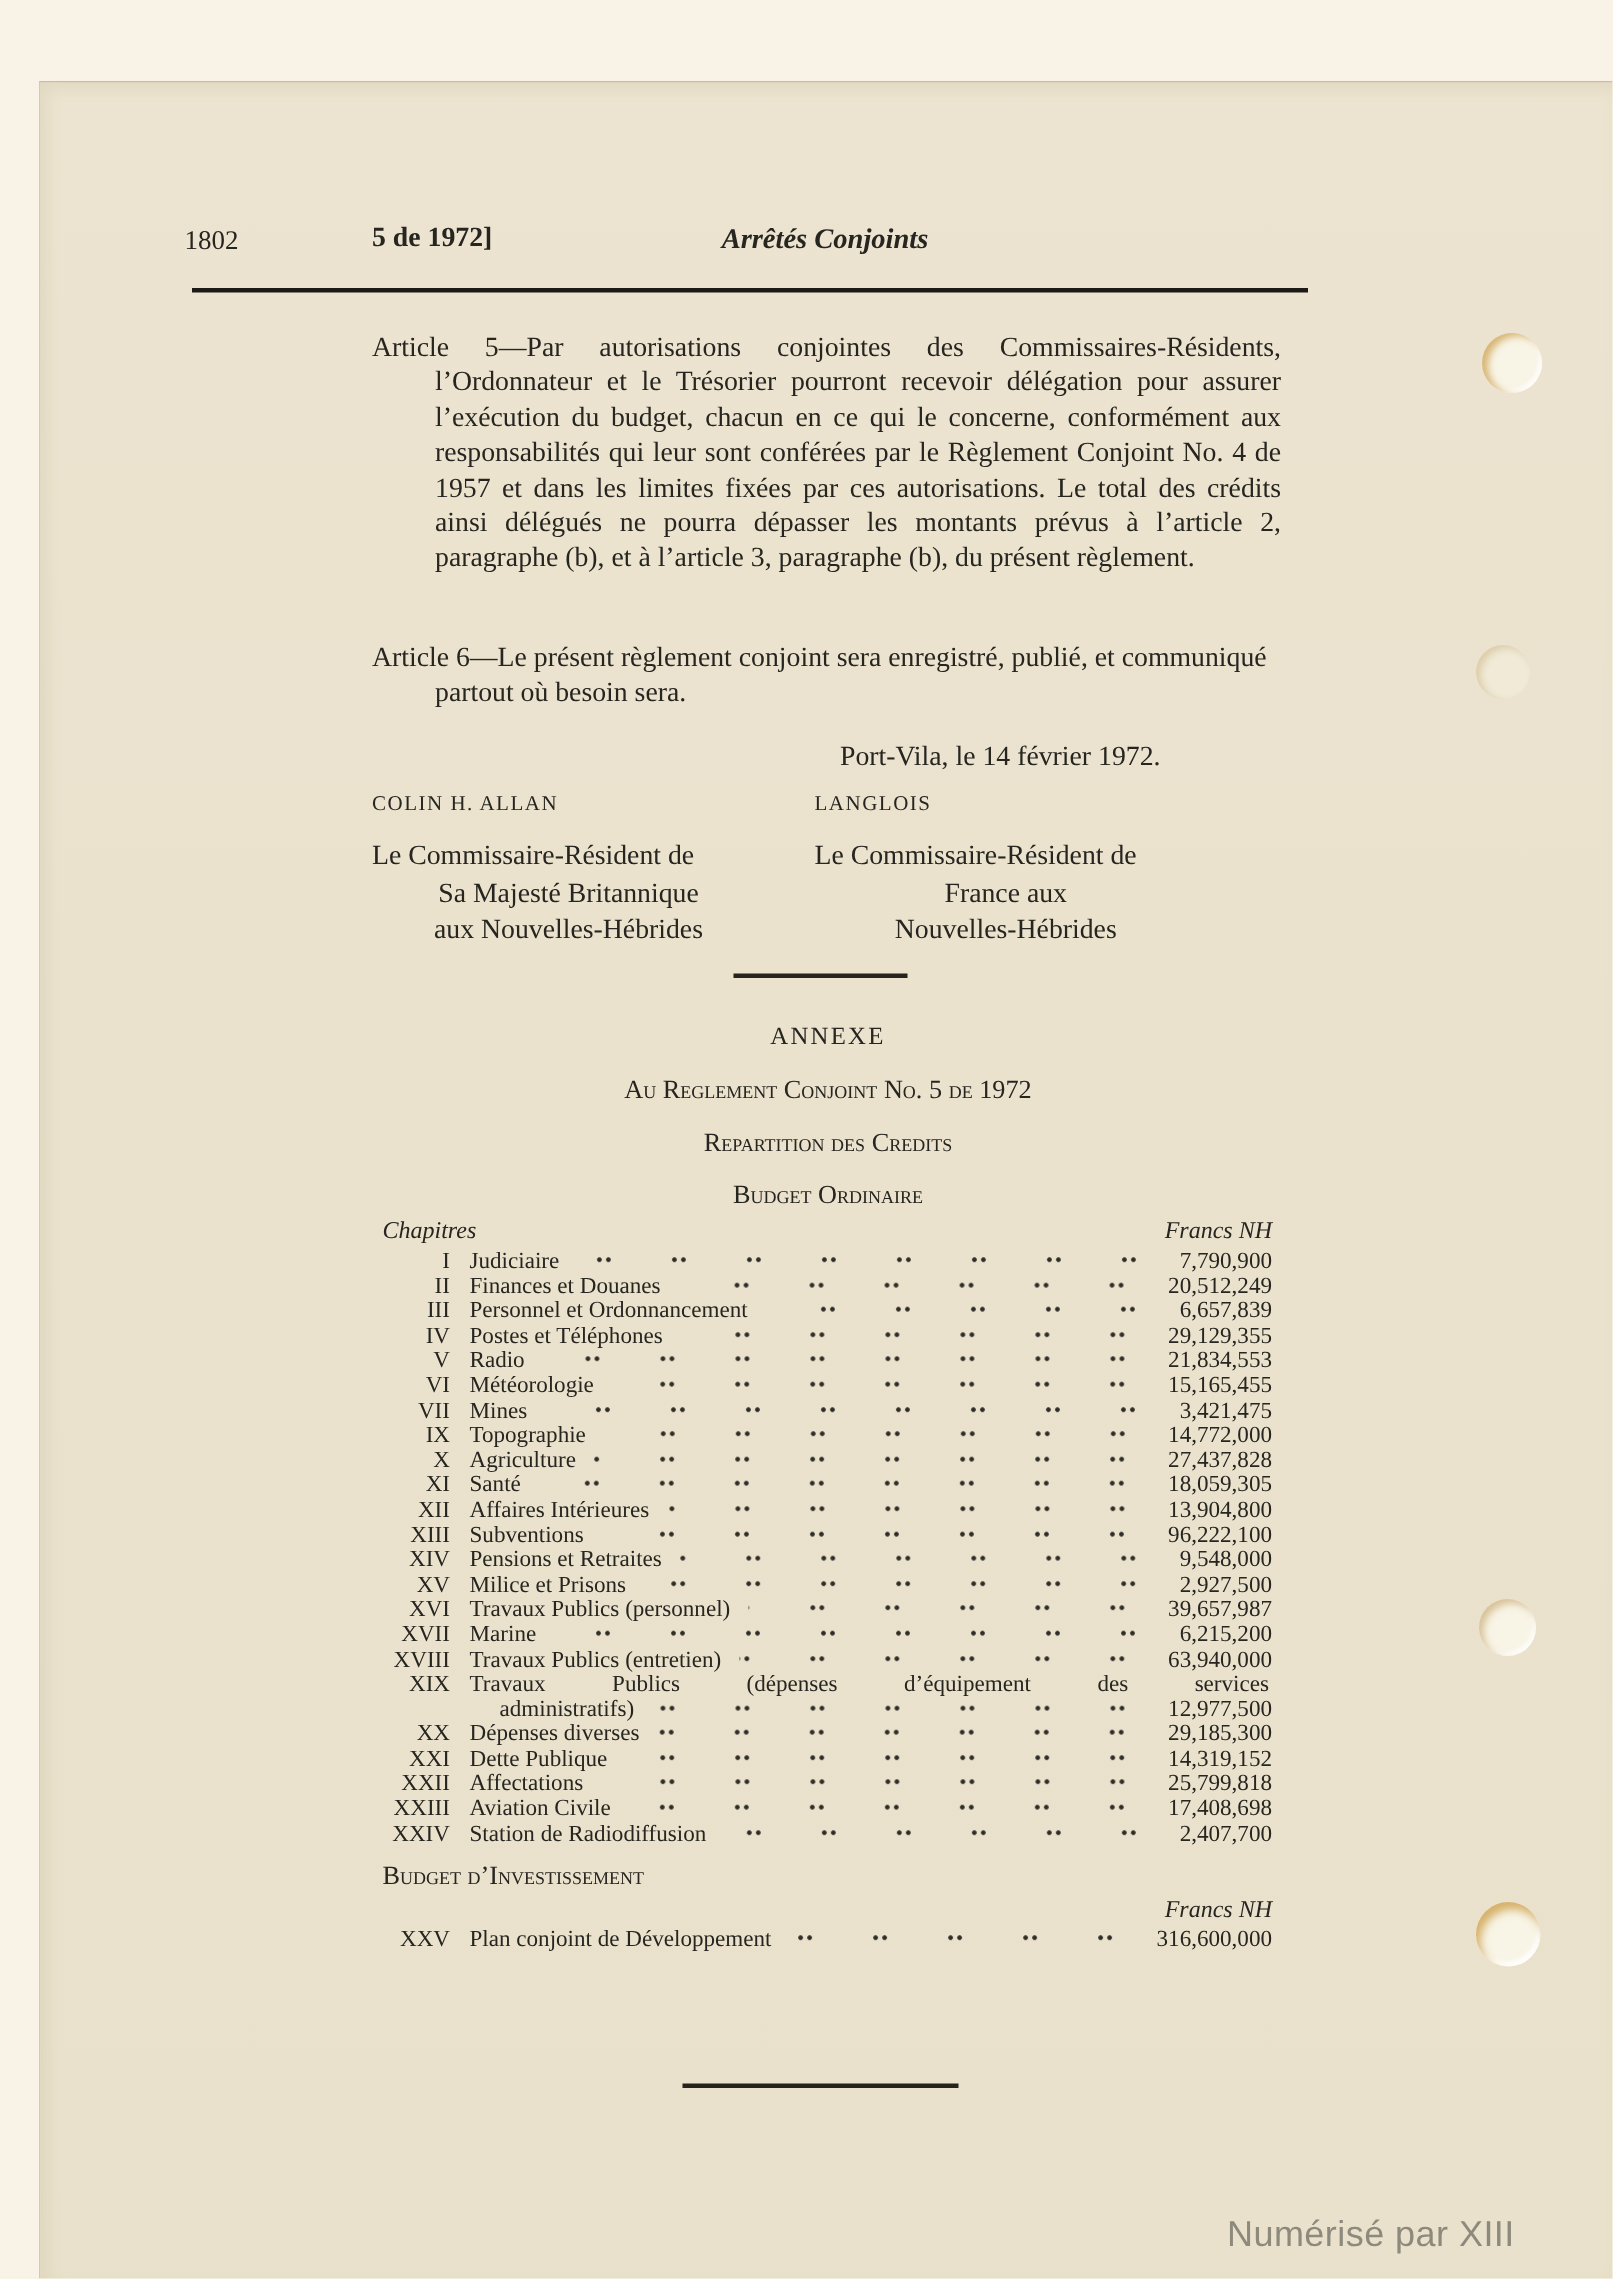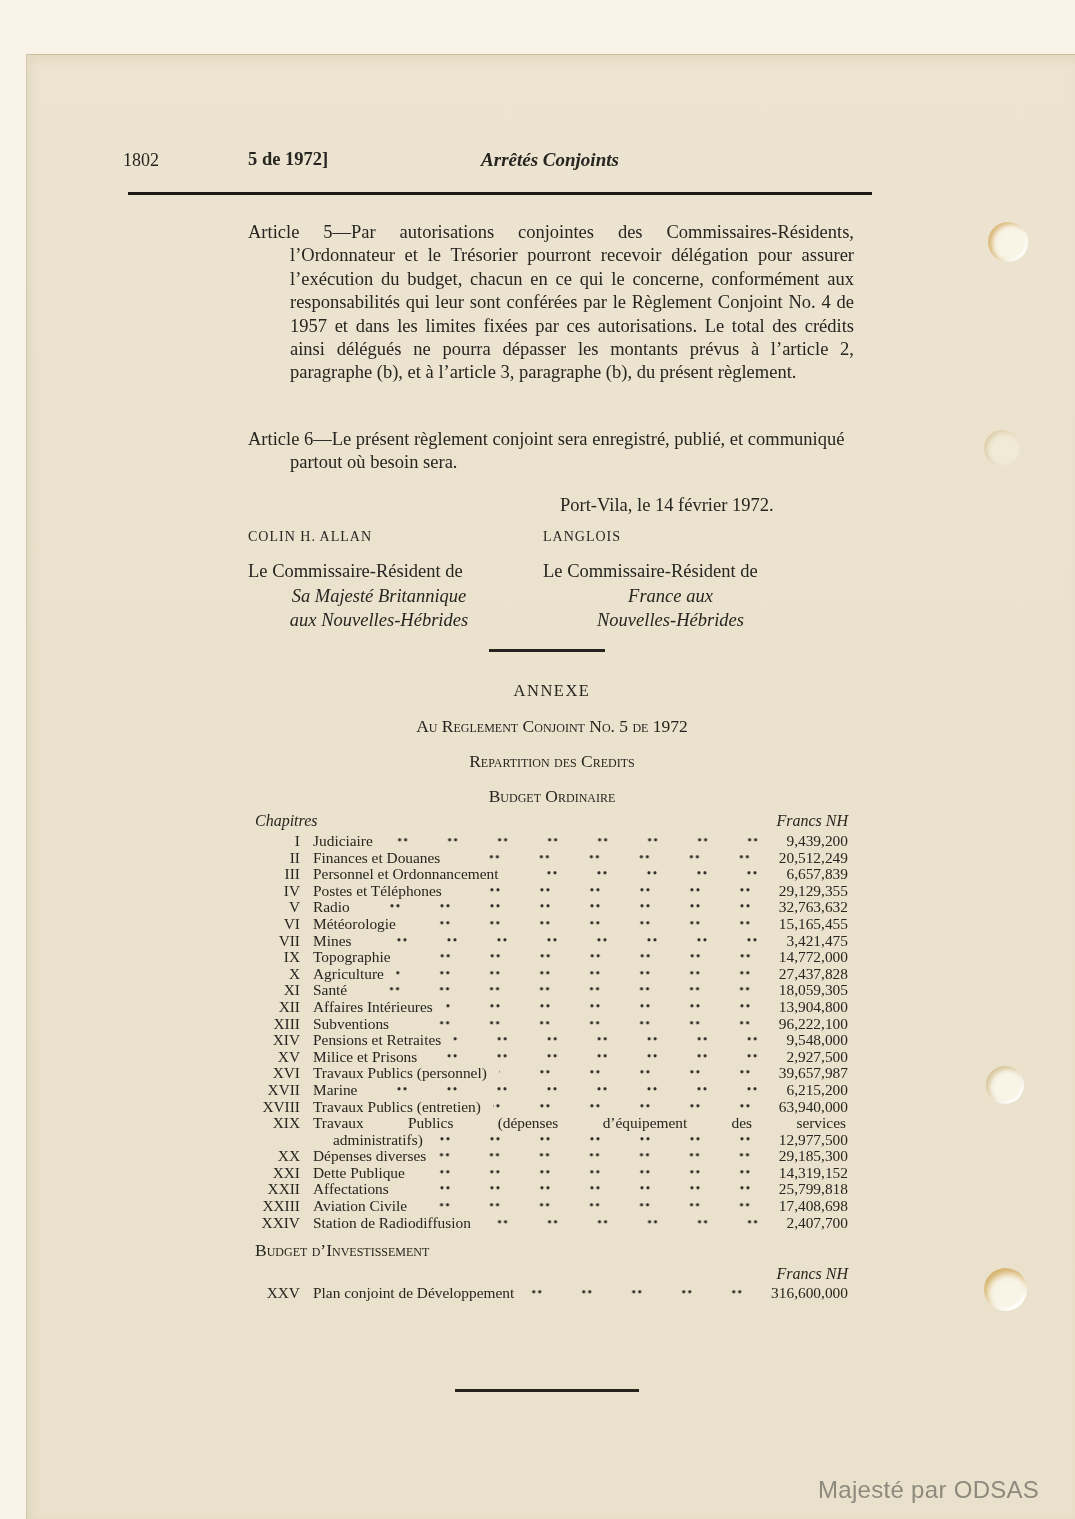--- a/index.html
+++ b/index.html
@@ -47,21 +47,21 @@
   .article-6 { top:428px; }
 
   .dateline { position:absolute; left:560px; top:495px; font-size:18.5px; }
 
   
   .sig-row { position:absolute; left:248px; top:529px; width:606px; display:flex; }
   .sig-block { width:262px; }
   .sig-block.right { margin-left:33px; width:255px; }
   .sig-name { font-size:14px; letter-spacing:1px; margin-bottom:14px; }
   .sig-title { font-size:18.5px; line-height:24.5px; }
-  .sig-title .ctr { text-align:center;font-style:italic; }
+  .sig-title .ctr { text-align:center; }
 
   .divider { background:#24231d; position:absolute; height:2.5px; }
   .divider-1 { left:489px; top:649px; width:116px; }
   .divider-2 { left:455px; top:1389px; width:184px; }
 
   
   .annex-head { position:absolute; left:255px; top:681px; width:594px; text-align:center; }
   .annexe-title { font-size:16.5px; letter-spacing:1.5px; }
   .annex-sub { margin-top:15px; font-variant:small-caps; font-size:17.5px; }
   .annex-sec { margin-top:14px; font-variant:small-caps; font-size:17.5px; }
@@ -147,21 +147,21 @@
   <div class="budget-table">
     <div class="t-head">
       <span>Chapitres</span>
       <span>Francs NH</span>
     </div>
     <div>
         <div class="c-row">
           <span class="c-num">I</span>
           <span class="c-name">Judiciaire</span>
           <span class="c-leader"></span>
-          <span class="c-amt">9,439,200</span>
+          <span class="c-amt">7,790,900</span>
         </div>
         <div class="c-row">
           <span class="c-num">II</span>
           <span class="c-name">Finances et Douanes</span>
           <span class="c-leader"></span>
           <span class="c-amt">20,512,249</span>
         </div>
         <div class="c-row">
           <span class="c-num">III</span>
           <span class="c-name">Personnel et Ordonnancement</span>
@@ -171,21 +171,21 @@
         <div class="c-row">
           <span class="c-num">IV</span>
           <span class="c-name">Postes et Téléphones</span>
           <span class="c-leader"></span>
           <span class="c-amt">29,129,355</span>
         </div>
         <div class="c-row">
           <span class="c-num">V</span>
           <span class="c-name">Radio</span>
           <span class="c-leader"></span>
-          <span class="c-amt">32,763,632</span>
+          <span class="c-amt">21,834,553</span>
         </div>
         <div class="c-row">
           <span class="c-num">VI</span>
           <span class="c-name">Météorologie</span>
           <span class="c-leader"></span>
           <span class="c-amt">15,165,455</span>
         </div>
         <div class="c-row">
           <span class="c-num">VII</span>
           <span class="c-name">Mines</span>
@@ -301,15 +301,15 @@
           <span class="c-num">XXV</span>
           <span class="c-name">Plan conjoint de Développement</span>
           <span class="c-leader"></span>
           <span class="c-amt">316,600,000</span>
         </div>
       </div>
   </div>
 
   <div class="divider divider-2"></div>
 
-  <div class="scan-credit">Majesté par ODSAS</div>
+  <div class="scan-credit">Numérisé par XIII</div>
 
 </div>
 
 </body></html>

